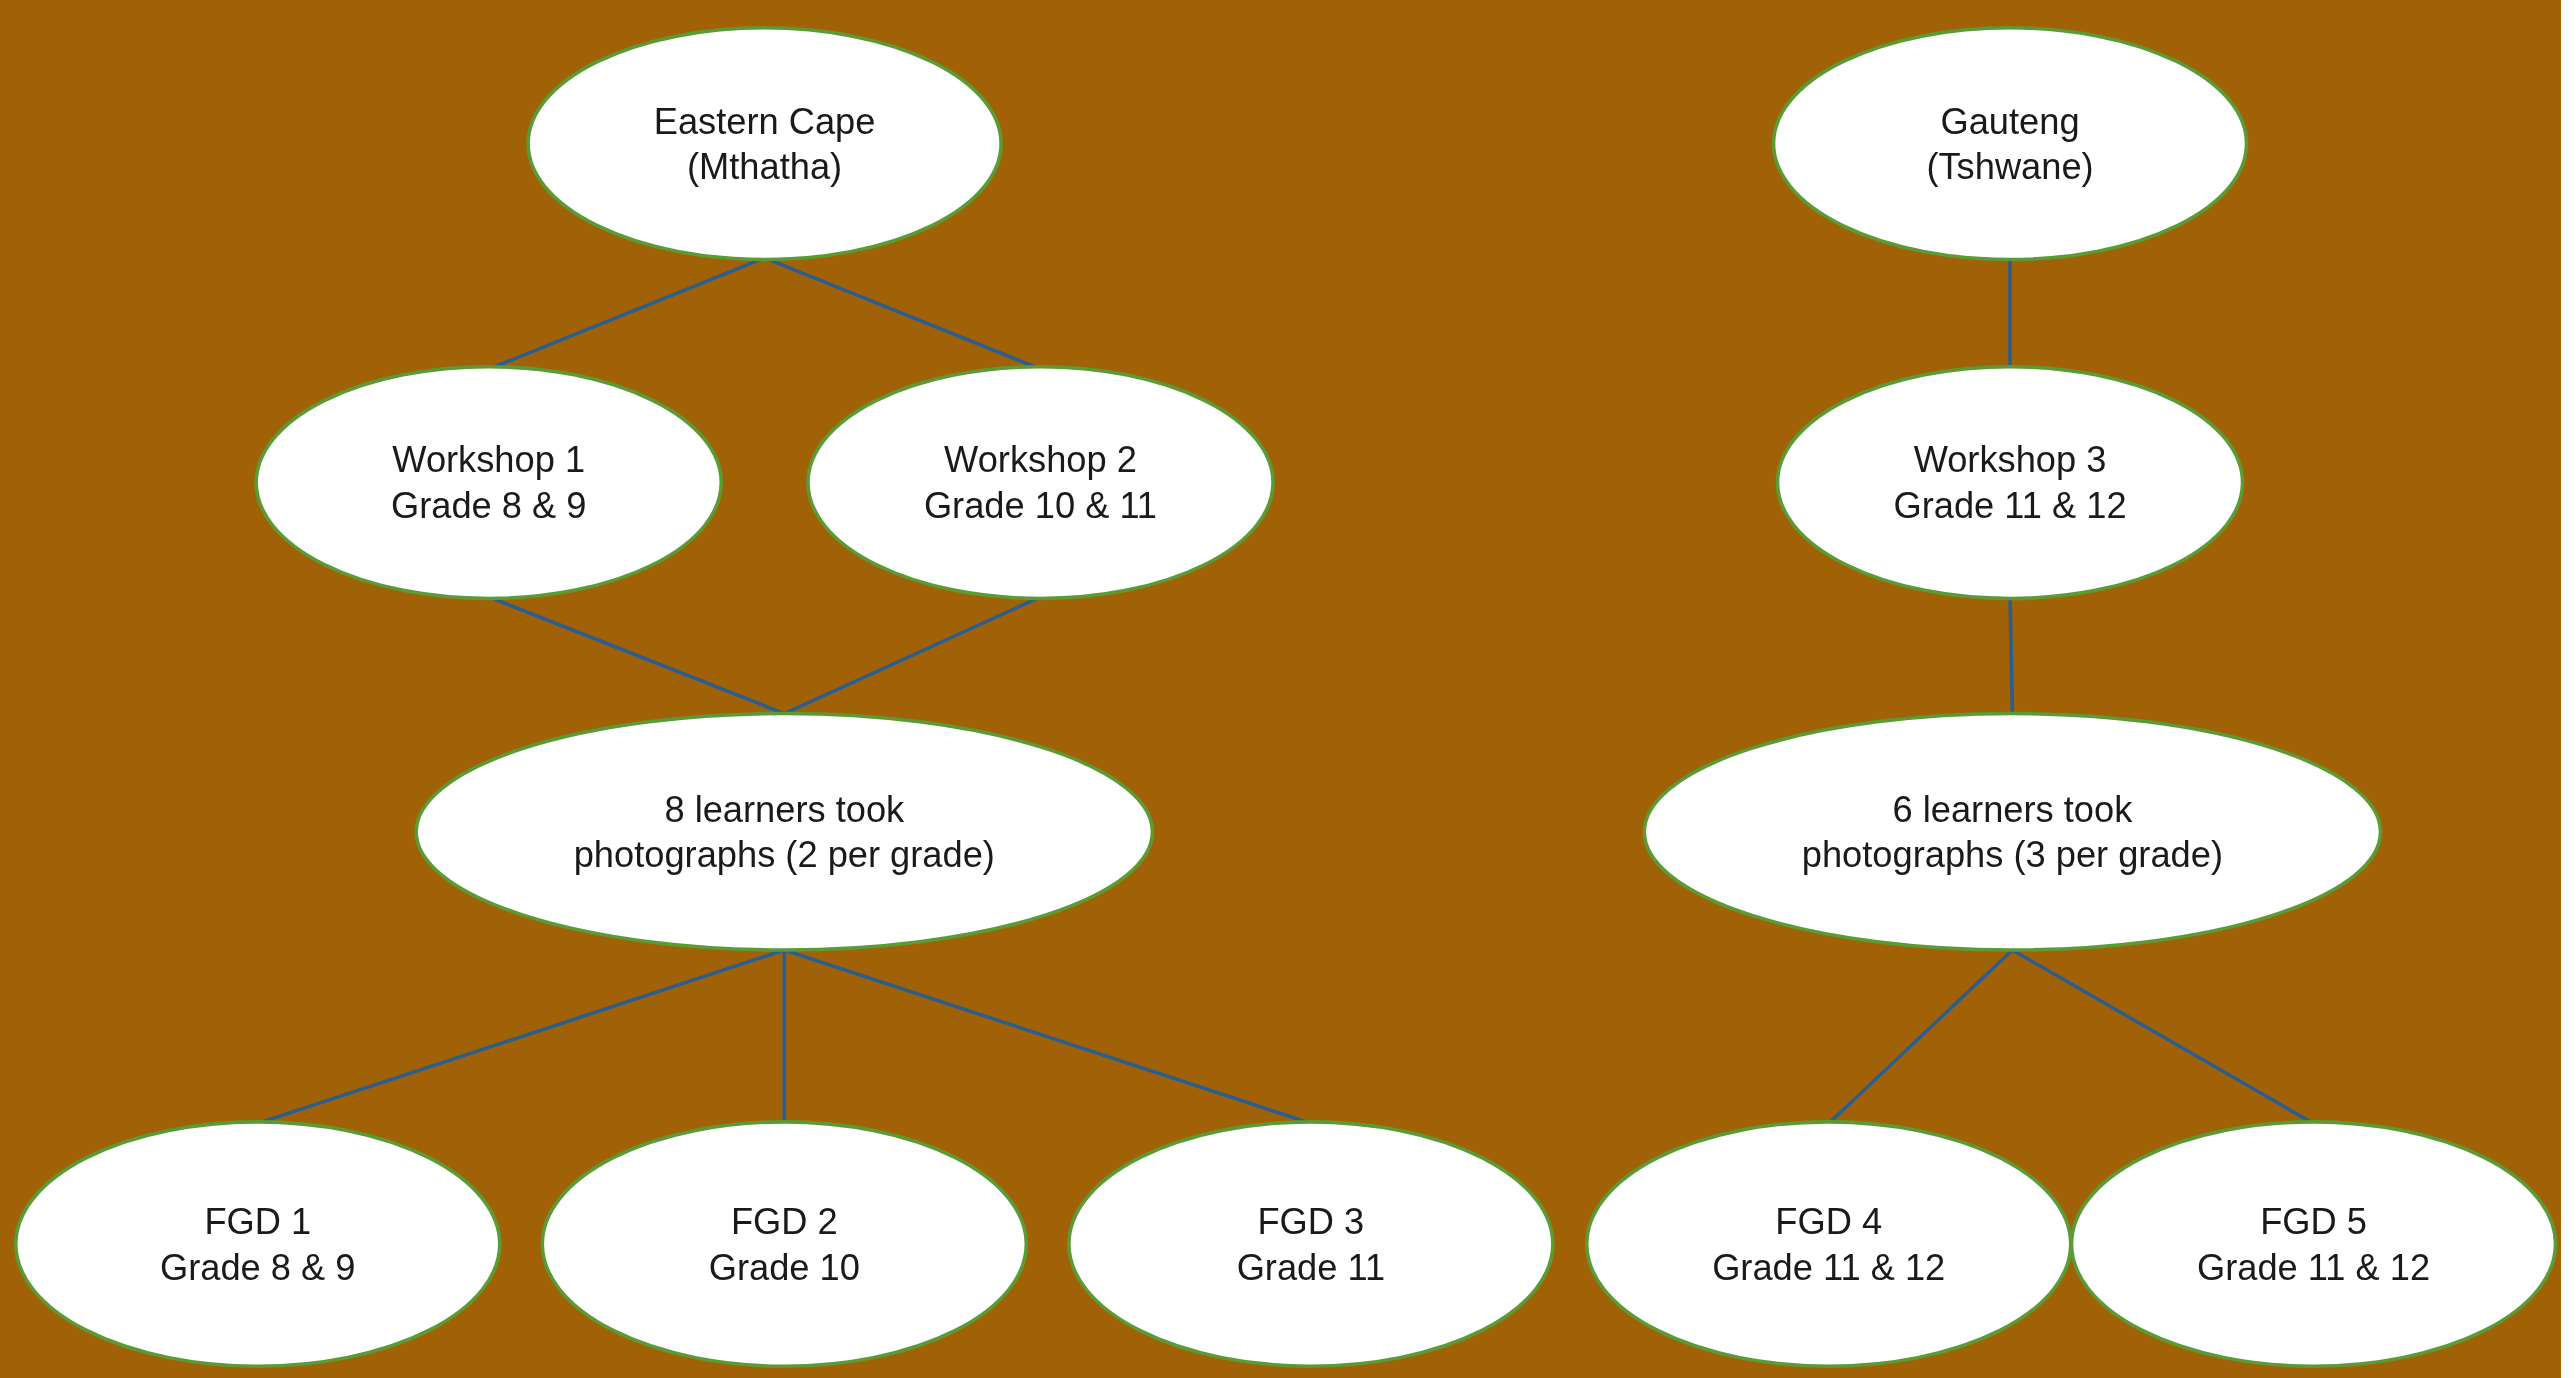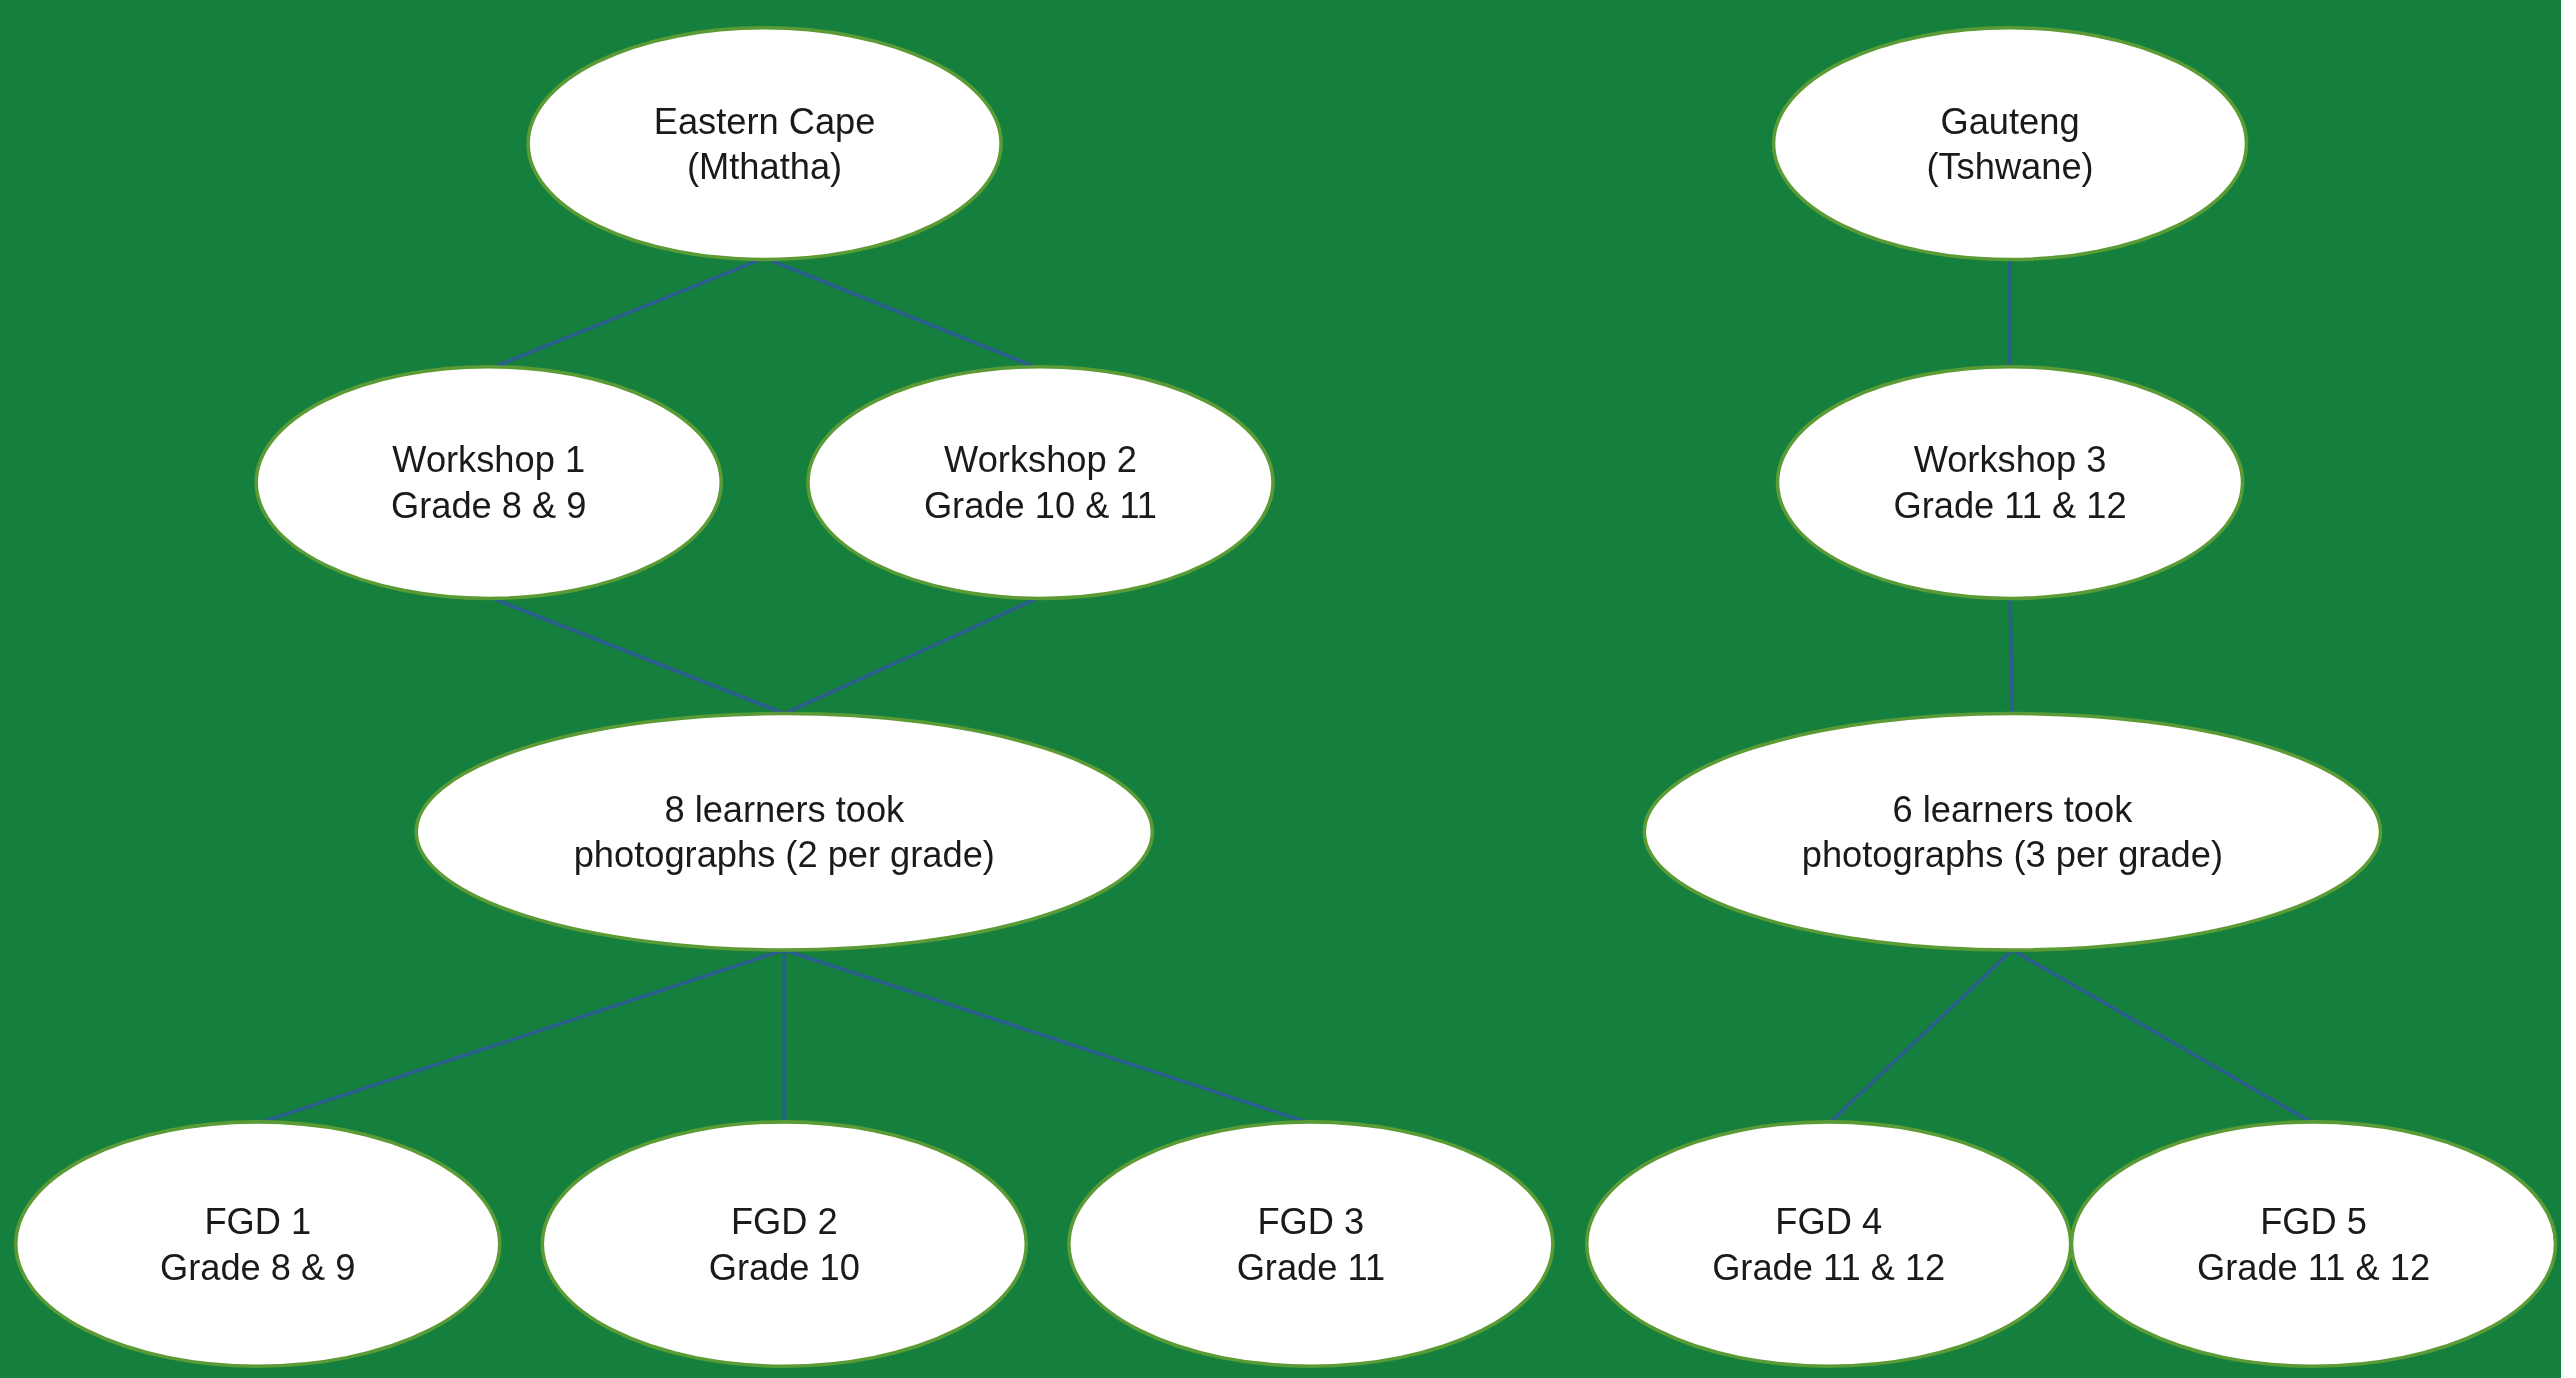--- a/index.html
+++ b/index.html
@@ -10,21 +10,21 @@
   body {
     width: 2576px;
     height: 1379px;
     overflow: hidden;
     font-family: "Liberation Sans", sans-serif;
   }
   #diagram-root {
     position: relative;
     width: 2561px;
     height: 1379px;
-    background: #15803d;
+    background: #a16207;
   }
   svg#flow-svg {
     display: block;
     width: 2576px;
     height: 1379px;
   }
   .node-ellipse {
     fill: #ffffff;
     stroke: #5B9B36;
     stroke-width: 4.5;

